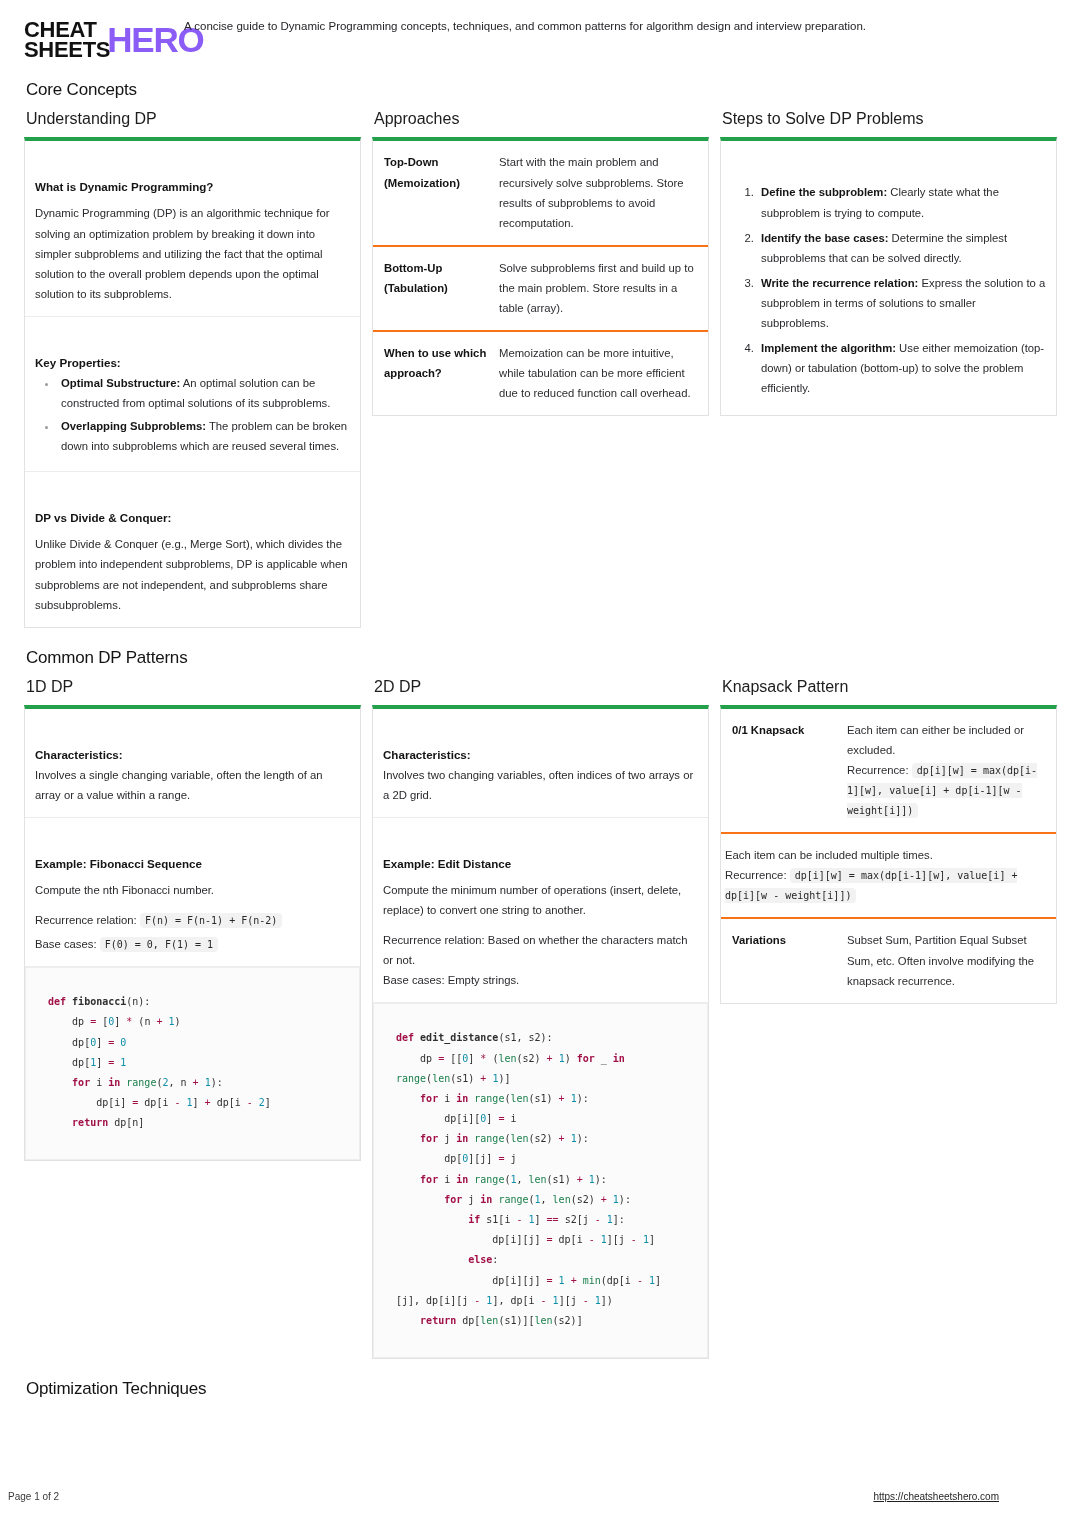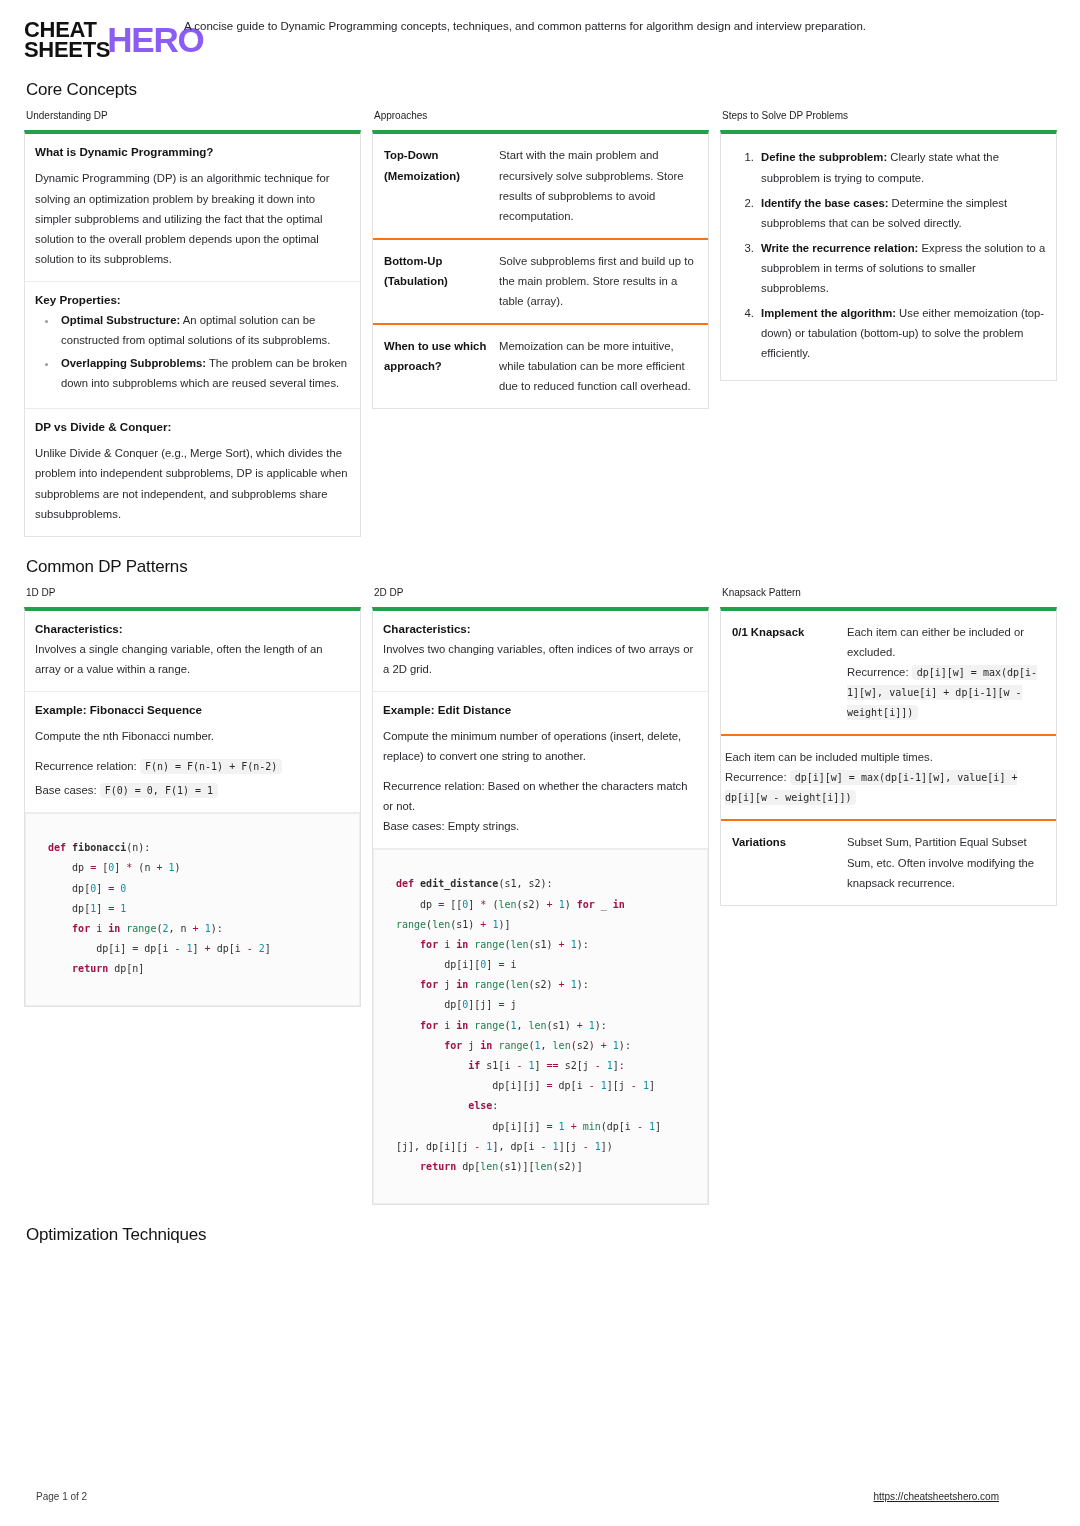--- a/index.html
+++ b/index.html
@@ -36,34 +36,34 @@
     letter-spacing: -0.3px; margin: 0 0 6px 0;
   }
   .doc-subtitle { font-size: 11.5px; color: #26262a; margin: 0; }
 
   
   .section-heading {
     font-size: 17px; font-weight: normal; color: #141414;
     margin: 20px 0 10px 2px; letter-spacing: -0.2px;
   }
   .col-heading {
-    font-size: 10px; color: #1d1d1d; font-weight: normal;
+    font-size: 16px; color: #1d1d1d; font-weight: normal;
     margin: 0 0 9px 2px;
   }
 
   
   .grid { display: grid; grid-template-columns: 337px 337px 337px; column-gap: 11px; align-items: start; }
 
   
   .card {
     border: 1px solid #e2e2e2;
     border-top: 4px solid #22a04a;
     background: #ffffff;
   }
-  .card-sec { padding: 11px 10px 12px 10px; border-bottom: 1px solid #ececec; }
+  .card-sec { padding: 11px 10px 12px 10px; border-bottom: 1px solid #ececec; margin-top: 28px; }
   .card-sec:last-child { border-bottom: none; }
   .sec-title { font-size: 11.6px; font-weight: bold; color: #141414; margin: 0 0 10px 0; }
   .sec-title.tight { margin-bottom: 4px; }
   .para { font-size: 11.3px; line-height: 1.78; color: #2a2a2e; margin: 0; }
   .para + .para { margin-top: 10px; }
 
   ul.bullets { margin: 2px 0 0 0; padding-left: 22px; }
   ul.bullets li {
     font-size: 11.3px; line-height: 1.78; color: #2a2a2e;
     margin-bottom: 3px; padding-left: 4px;
@@ -106,21 +106,21 @@
     white-space: pre-wrap; word-break: break-word;
   }
   .kw  { color: #a11047; font-weight: bold; }
   .num { color: #0d8ea8; }
   .fn  { color: #1a7f4b; }
   .op  { color: #a11047; }
   .nm  { color: #2f2f2f; }
 
   
   .footer {
-    position: absolute; left: 36px; right: 24px; bottom: 24px;
+    position: absolute; left: 8px; right: 24px; bottom: 24px;
     display: flex; justify-content: space-between; align-items: baseline;
     font-size: 10px; color: #3a3a3a;
   }
   .footer a { color: #1f1f1f; }
 </style>
 </head>
 <body>
 
 <div class="page">
 

